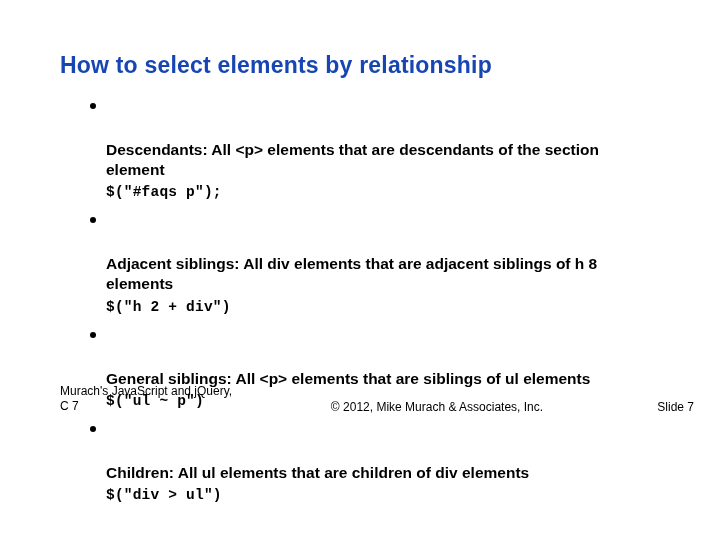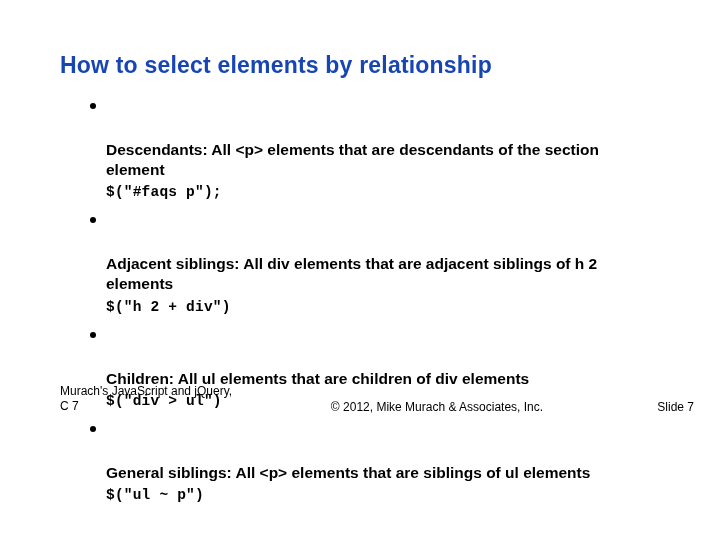--- a/index.html
+++ b/index.html
@@ -102,39 +102,39 @@
       <div class="bullet-row">
         <div class="bullet"></div>
         <div class="desc">Descendants: All &lt;p&gt; elements that are descendants of the section element</div>
       </div>
       <div class="code">$("#faqs p");</div>
     </div>
 
     <div class="section">
       <div class="bullet-row">
         <div class="bullet"></div>
-        <div class="desc">Adjacent siblings: All div elements that are adjacent siblings of h 2 elements</div>
+        <div class="desc">Adjacent siblings: All div elements that are adjacent siblings of h 8 elements</div>
       </div>
       <div class="code">$("h 2 + div")</div>
+    </div>
+
+    <div class="section">
+      <div class="bullet-row">
+        <div class="bullet"></div>
+        <div class="desc">General siblings: All &lt;p&gt; elements that are siblings of ul elements</div>
+      </div>
+      <div class="code">$("ul ~ p")</div>
     </div>
 
     <div class="section">
       <div class="bullet-row">
         <div class="bullet"></div>
         <div class="desc">Children: All ul elements that are children of div elements</div>
       </div>
       <div class="code">$("div &gt; ul")</div>
-    </div>
-
-    <div class="section">
-      <div class="bullet-row">
-        <div class="bullet"></div>
-        <div class="desc">General siblings: All &lt;p&gt; elements that are siblings of ul elements</div>
-      </div>
-      <div class="code">$("ul ~ p")</div>
     </div>
 
   </div>
 
   <div class="footer">
     <div class="left">Murach's JavaScript and jQuery, C 7</div>
     <div class="center">© 2012, Mike Murach &amp; Associates, Inc.</div>
     <div class="right">Slide 7</div>
   </div>
 

